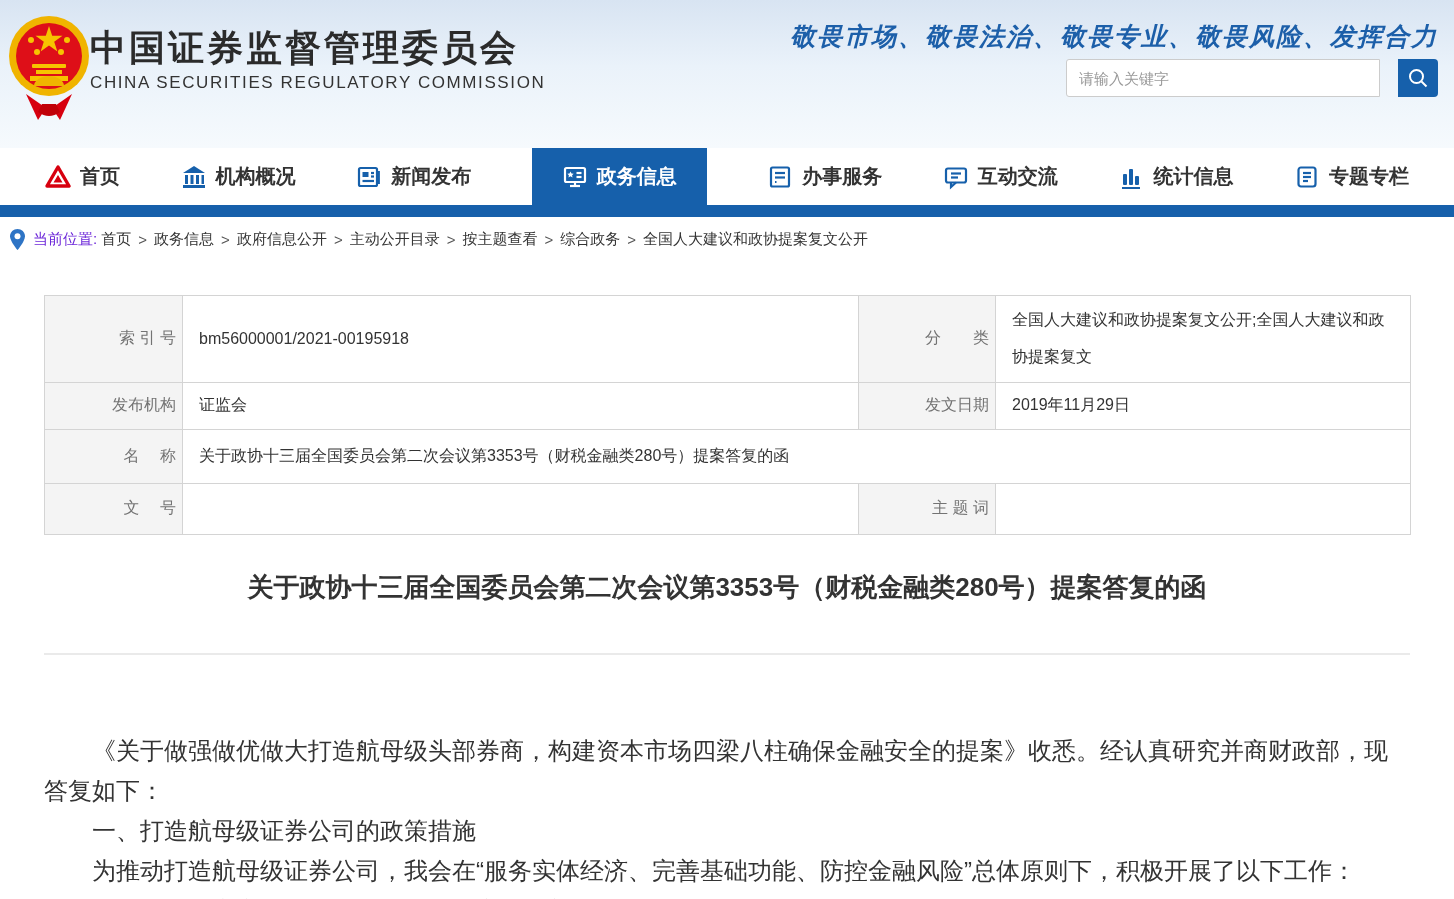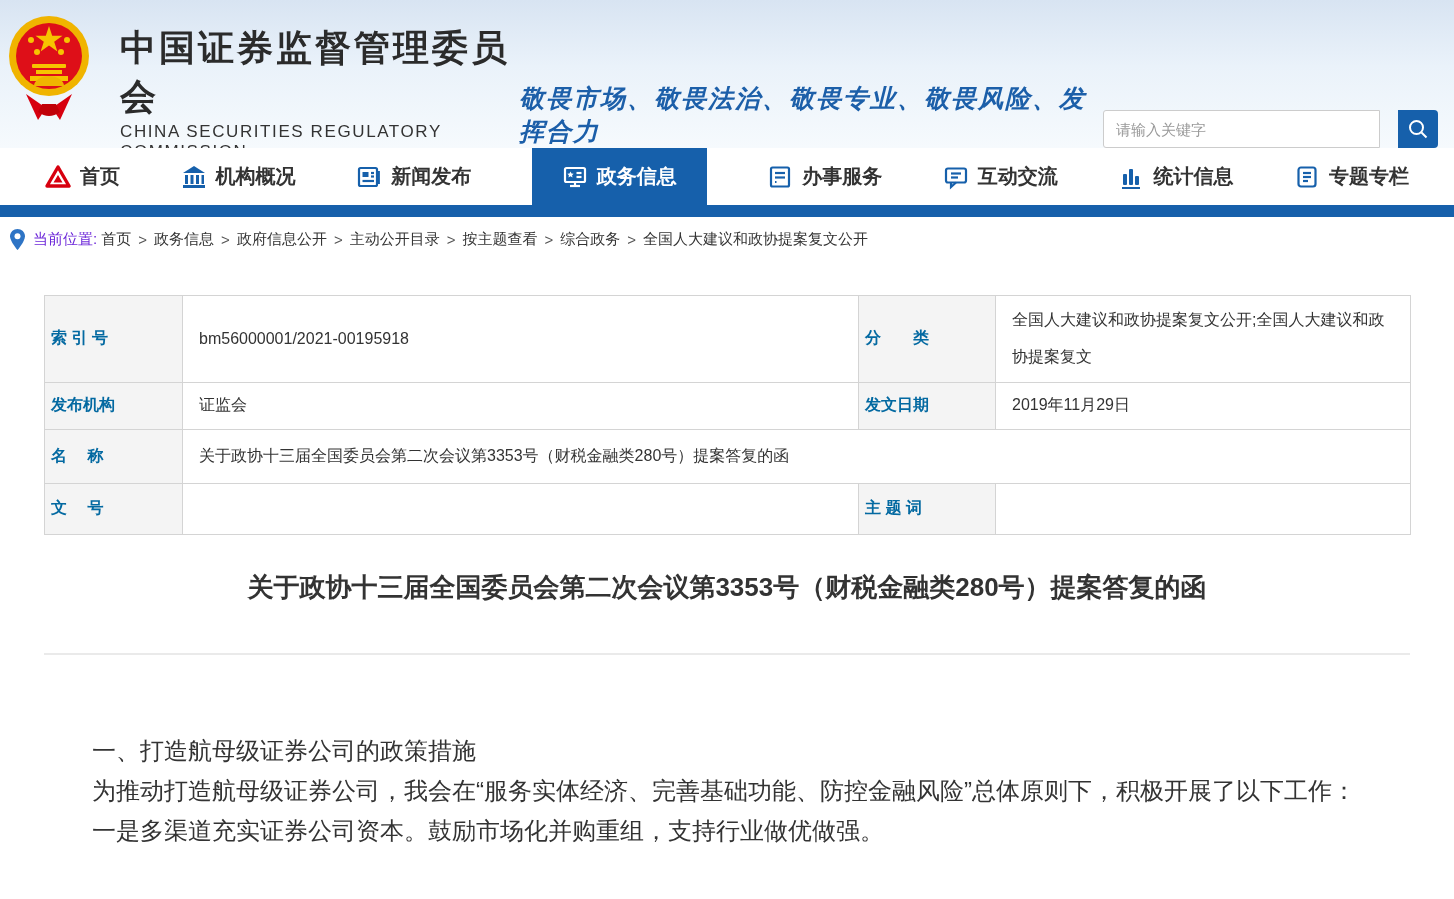--- a/index.html
+++ b/index.html
@@ -3,25 +3,25 @@
 <meta charset="utf-8">
 <style>
   * { box-sizing: border-box; }
   html,body { margin:0; padding:0; }
   body { font-family:"Liberation Sans", sans-serif; background:#fff; }
   .page { position:relative; width:1454px; height:899px; overflow:hidden; background:#fff; }
 
   
   .site-header { height:148px; background:linear-gradient(180deg,#d8e4f2 0%, #eaf2fa 45%, #f6fafd 100%);
     display:flex; justify-content:space-between; }
-  .brand { display:flex; align-items:flex-start; padding:8px 0 0 8px; gap:30px; cursor:pointer; }
+  .brand { display:flex; align-items:flex-start; padding:8px 0 0 8px; cursor:pointer; }
   .emblem svg { width:82px; height:116px; display:block; }
   .brand-cn { font-size:36px; font-weight:bold; color:#2b2b2b; letter-spacing:3px; margin-top:16px; }
   .brand-en { font-size:17px; color:#333; letter-spacing:1.6px; }
-  .header-right { display:flex; flex-direction:row; align-items:flex-end; padding:20px 16px 0 0; }
+  .header-right { display:flex; flex-direction:column; align-items:flex-end; padding:20px 16px 0 0; }
   .slogan { font-family:"Liberation Serif", serif; font-style:italic; font-size:25px; font-weight:bold;
     color:#1c5fa9; letter-spacing:2px; }
   .searchbar { margin-top:6px; display:flex; width:372px; height:38px;gap:18px; }
   .search-input { flex:1; border:1px solid #ccc; border-radius:3px 0 0 3px; padding:0 12px;
     font-size:15px; color:#333; outline:none; background:#fff; font-family:"Liberation Sans",sans-serif; }
   .search-input::placeholder { color:#999; }
   .search-btn { width:40px; border:none; background:#1660ab; border-radius:0 4px 4px 0;
     display:flex; align-items:center; justify-content:center; cursor:pointer; }
 
   
@@ -37,21 +37,21 @@
   .breadcrumb { height:45px; display:flex; align-items:center; padding:0 10px; font-size:15px; color:#333; }
   .breadcrumb .pin { margin-right:8px; display:flex; }
   .crumb { color:#333; cursor:pointer; }
   .crumb-sep { margin:0 7px; color:#555; }
   .crumb-label { color:#6d28d9; }
 
   
   .main { padding:0 44px; }
   .meta-table { width:100%; border-collapse:collapse; table-layout:fixed; margin-top:33px; }
   .meta-table td { border:1px solid #d4d4d4; font-size:16px; color:#333; padding:8px 16px; vertical-align:middle; }
-  .meta-table td.lbl { background:#f4f4f4; color:#0369a1; font-weight:bold; text-align:left;
+  .meta-table td.lbl { background:#f4f4f4; color:#737373; font-weight:normal; text-align:right;
     white-space:pre; padding:8px 6px; }
   .meta-table tr.r1 { height:86px; }
   .meta-table tr.r2 { height:47px;margin-top:45px; }
   .meta-table tr.r3 { height:54px; }
   .meta-table tr.r4 { height:51px; }
   .meta-table td.multiline { line-height:2.3; padding:6px 16px; }
 
   .doc-title { text-align:center; font-size:26px; font-weight:bold; color:#333;
     margin:34px 0 0 0; line-height:36px; }
   .divider { margin:48px 0 0 0; border:none; border-top:2px solid #eaeaea; }
@@ -256,19 +256,20 @@
         <td class="lbl">主 题 词</td>
         <td></td>
       </tr>
     </tbody>
       </table>
 
     <h1 class="doc-title">关于政协十三届全国委员会第二次会议第3353号（财税金融类280号）提案答复的函</h1>
     <hr class="divider">
 
     <div class="article">
+      <p>《关于做强做优做大打造航母级头部券商，构建资本市场四梁八柱确保金融安全的提案》收悉。经认真研究并商财政部，现答复如下：</p>
       <p>一、打造航母级证券公司的政策措施</p>
       <p>为推动打造航母级证券公司，我会在“服务实体经济、完善基础功能、防控金融风险”总体原则下，积极开展了以下工作：</p>
       <p>一是多渠道充实证券公司资本。鼓励市场化并购重组，支持行业做优做强。</p>
     </div>
   </main>
 
 </div>
 
 </body></html>

